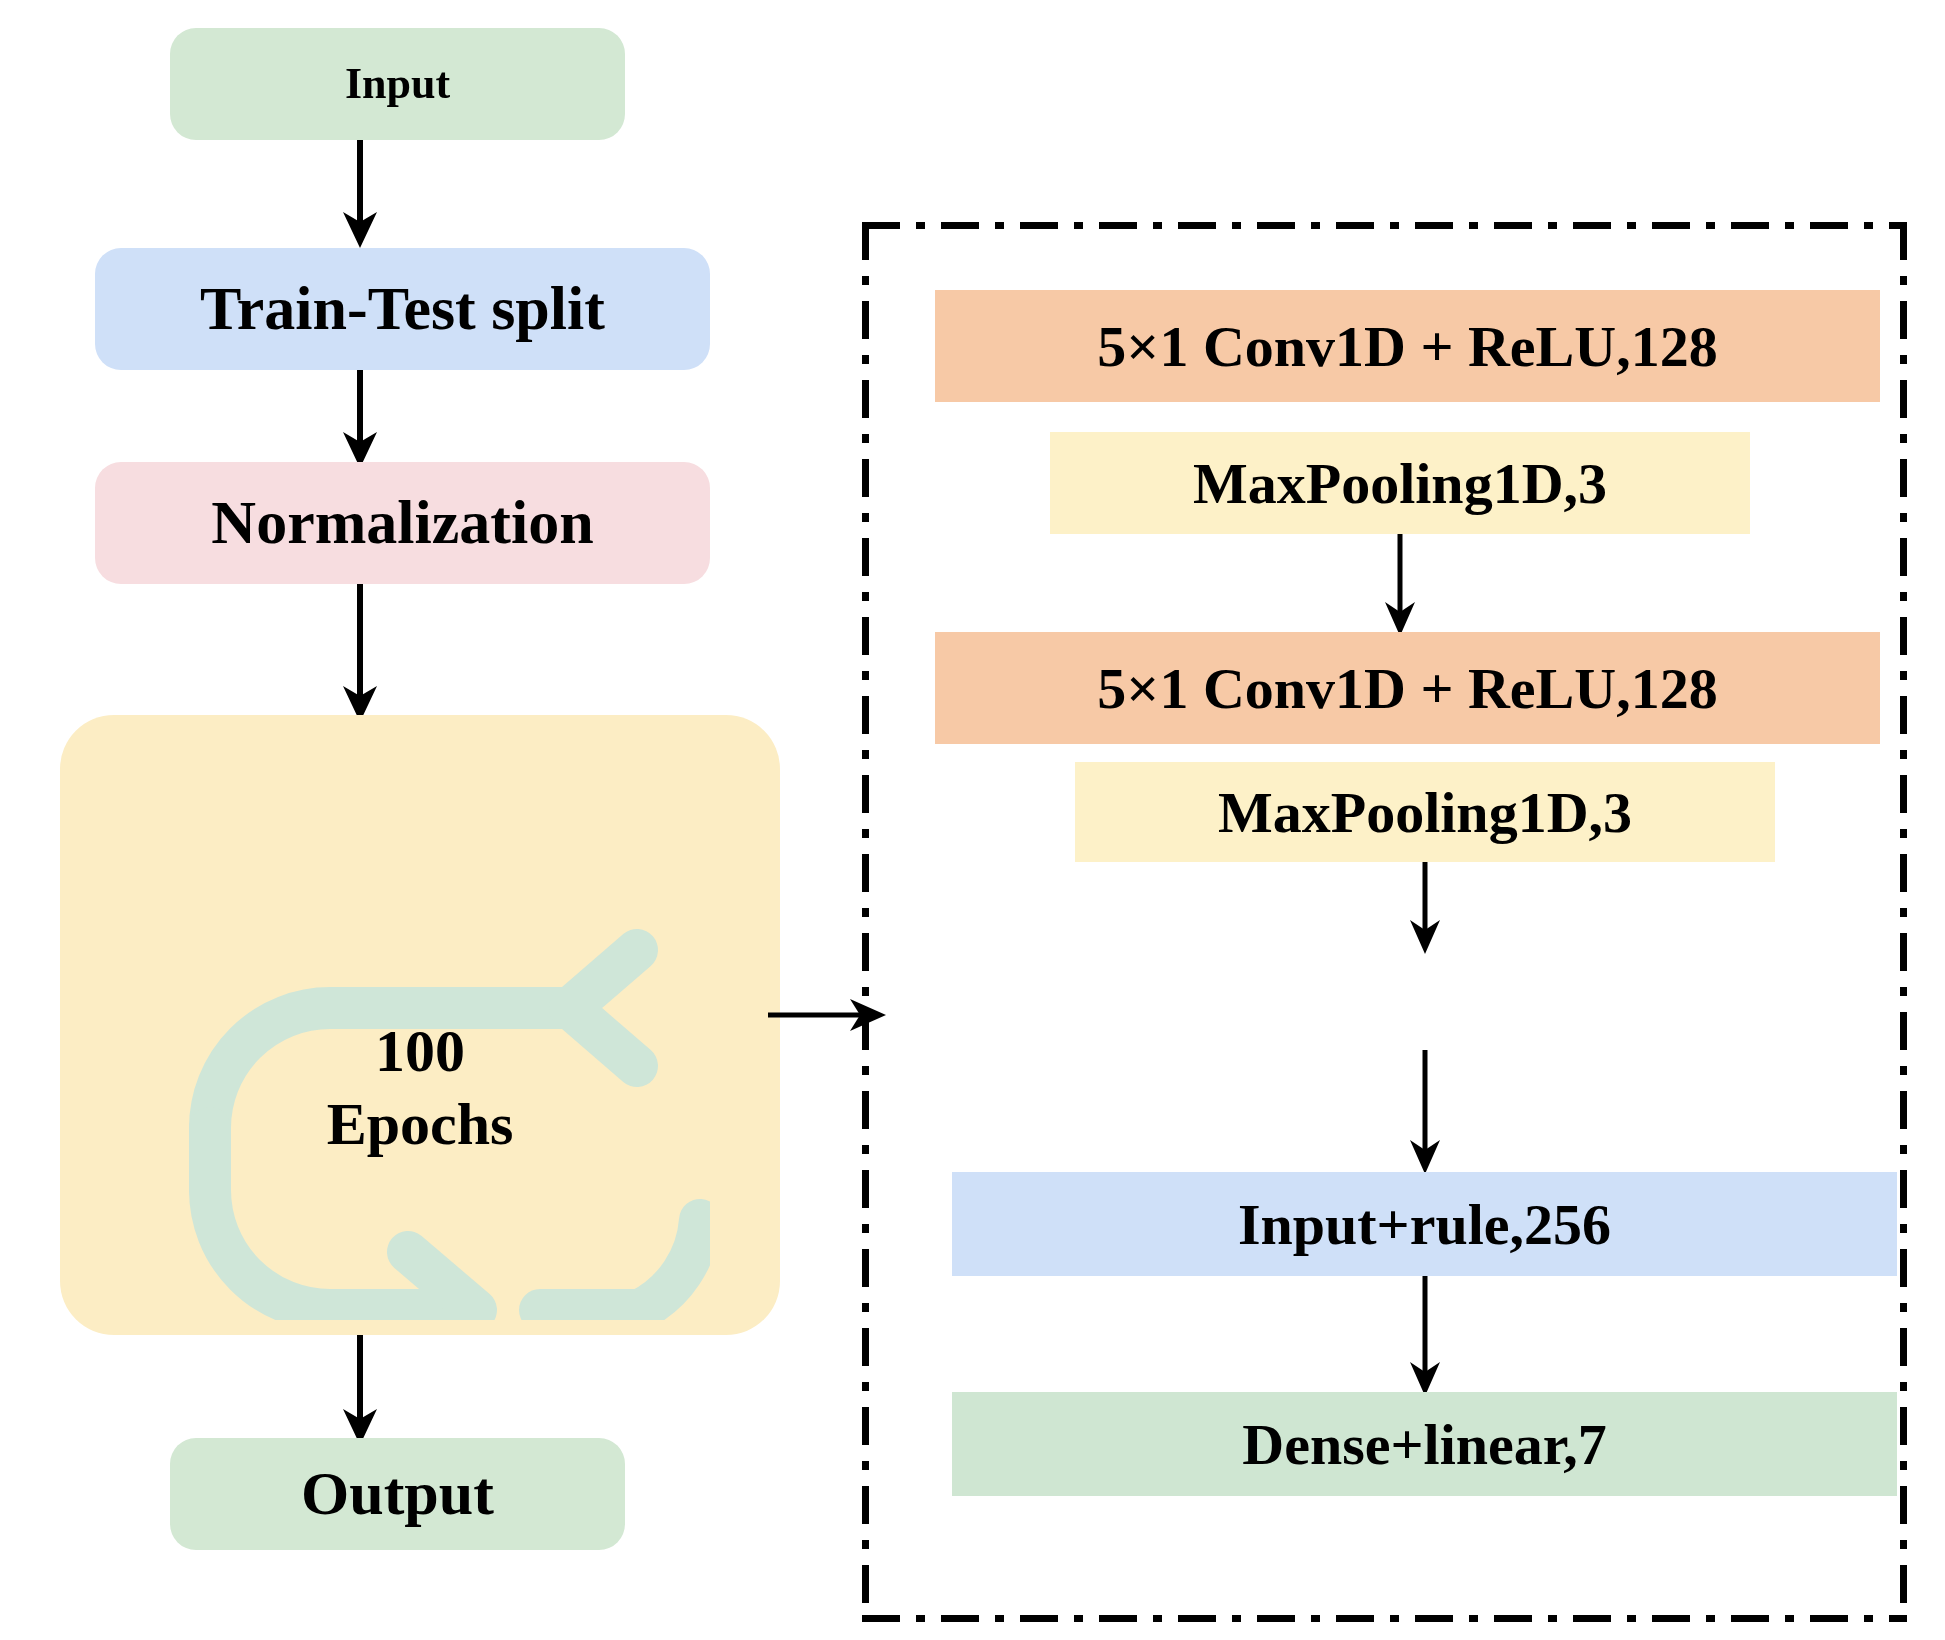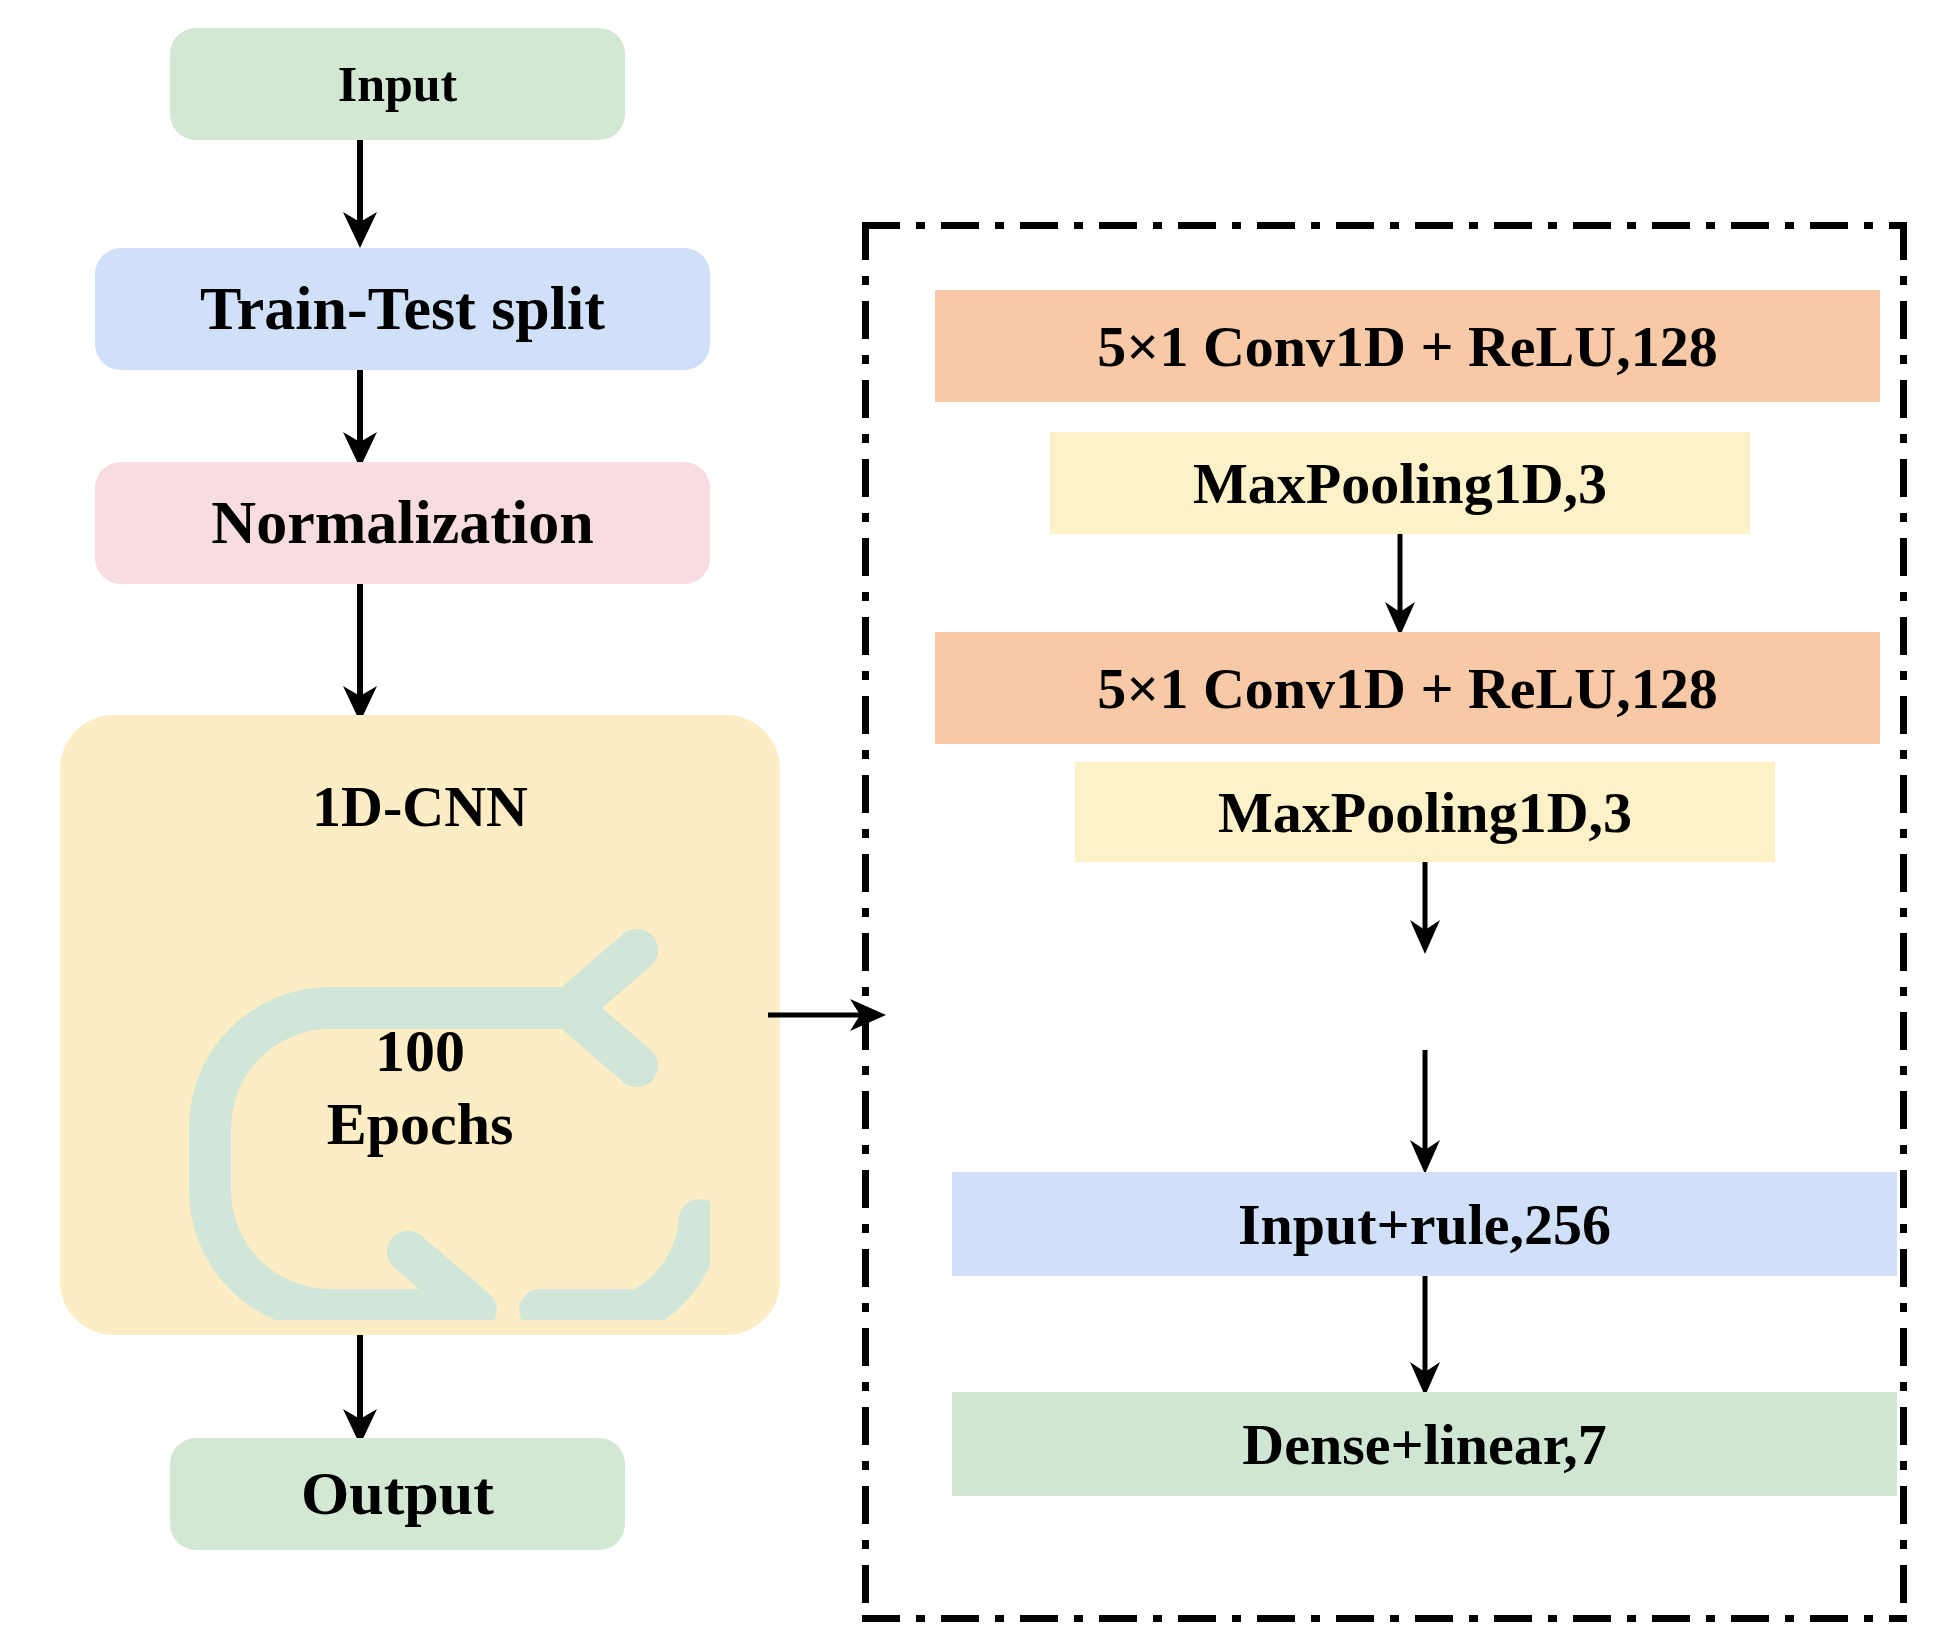--- a/index.html
+++ b/index.html
@@ -26,21 +26,21 @@
     color: #000000;
     font-weight: bold;
     line-height: 1.05;
     box-sizing: border-box;
     white-space: nowrap;
   }
 
   
   .pill { border-radius: 26px; }
 
-  .lbl-input      { left: 170px;  top: 28px;   width: 455px; height: 112px; font-size: 50px; background: #d3e8d3; }
+  .lbl-input      { left: 170px;  top: 28px;   width: 455px; height: 112px; font-size: 44px; background: #d3e8d3; }
   .lbl-split      { left: 95px;   top: 248px;  width: 615px; height: 122px; font-size: 62px; background: #cfe0f8; text-align: center; }
   .lbl-norm       { left: 95px;   top: 462px;  width: 615px; height: 122px; font-size: 62px; background: #f7dde0; }
 
   .cnn-card {
     position: absolute;
     left: 60px;
     top: 715px;
     width: 720px;
     height: 620px;
     background: #fcedc4;
@@ -142,21 +142,20 @@
 
   <div class="arrow" style="left:330px; top:584px;">
     <svg width="60" height="140" viewBox="0 0 60 140">
       <line x1="30" y1="0" x2="30" y2="122" stroke="#000" stroke-width="6"></line>
       <polygon points="30,138 13,102 30,112 47,102" fill="#000"></polygon>
     </svg>
   </div>
 
   <div class="cnn-card">
 
-    <div class="cnn-title">1D-CNN</div>
 
     <svg class="loop-svg" viewBox="0 0 570 430">
 
       <path d="M 430 118 L 190 118 A 120 120 0 0 0 70 238 L 70 300" fill="none" stroke="#cfe6d8" stroke-width="42" stroke-linecap="round"></path>
 
       <path d="M 497 60 L 430 118 L 497 176" fill="none" stroke="#cfe6d8" stroke-width="42" stroke-linecap="round" stroke-linejoin="round"></path>
 
       <path d="M 70 238 L 70 300 A 120 120 0 0 0 190 420 L 330 420" fill="none" stroke="#cfe6d8" stroke-width="42" stroke-linecap="round"></path>
 
       <path d="M 400 420 L 500 420 A 110 110 0 0 0 560 330" fill="none" stroke="#cfe6d8" stroke-width="42" stroke-linecap="round"></path>

